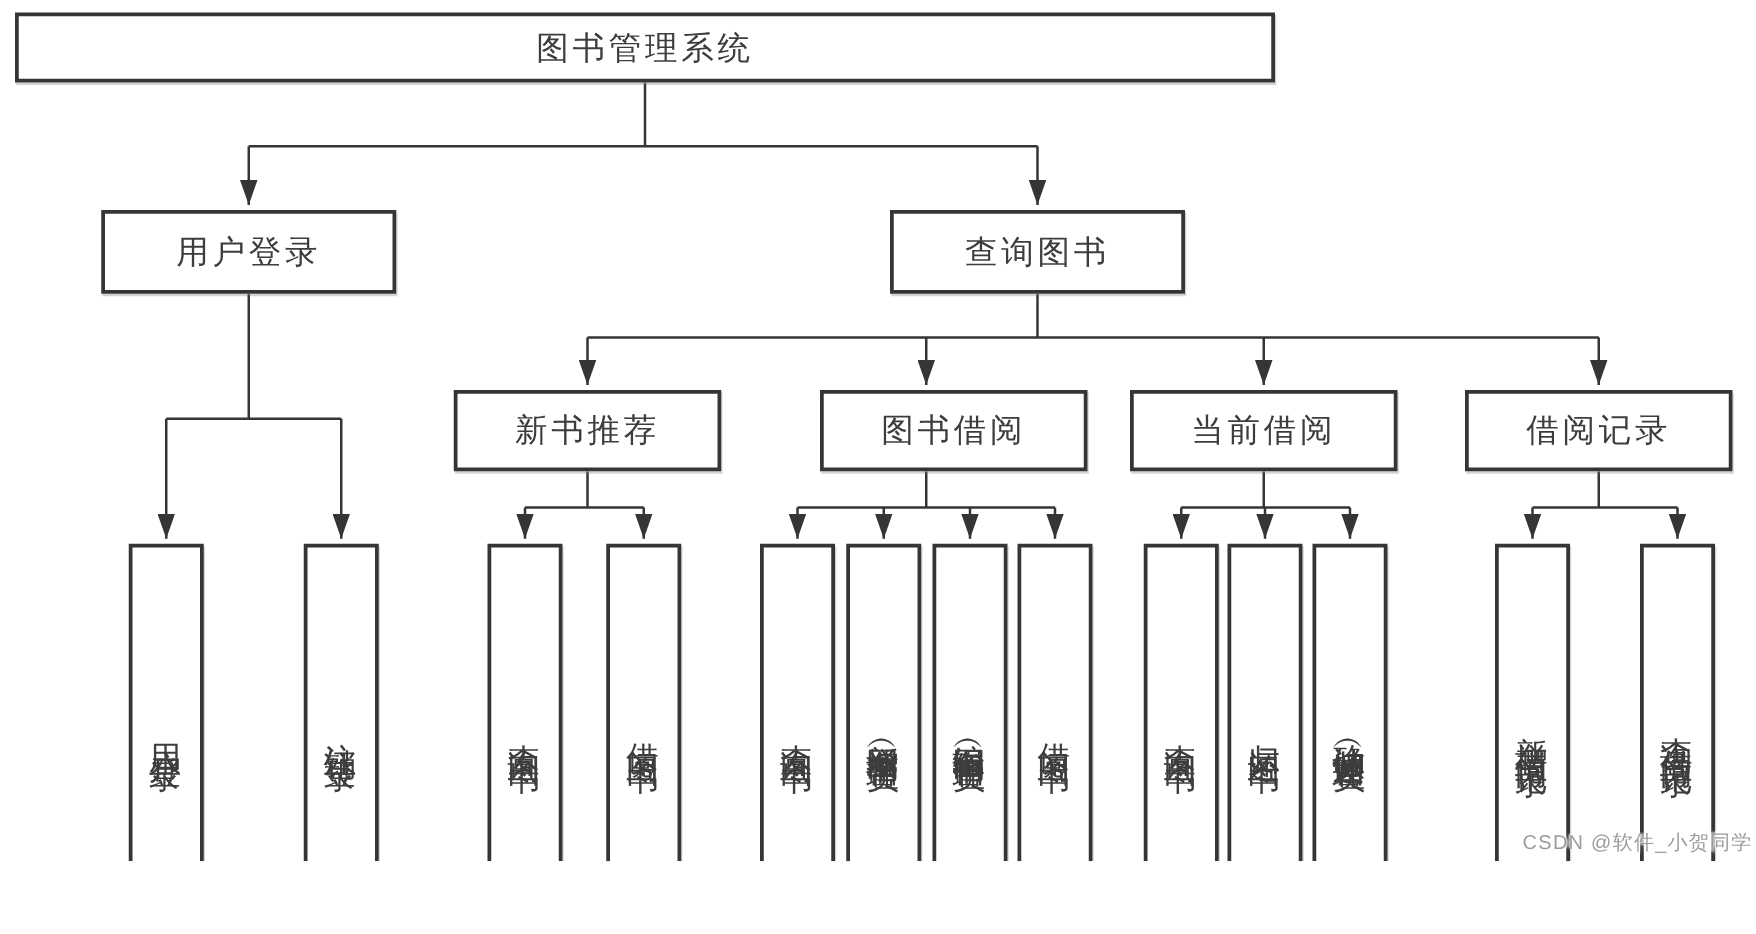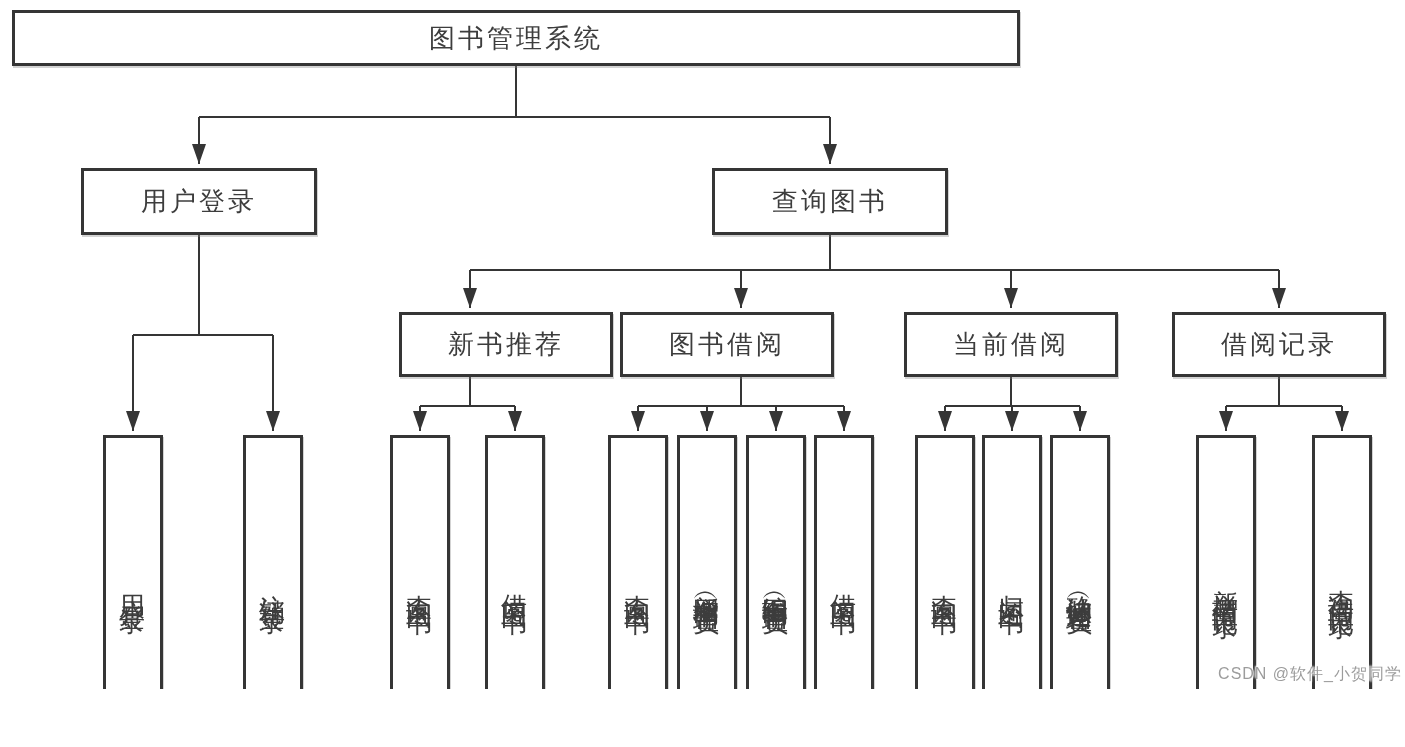--- a/index.html
+++ b/index.html
@@ -116,24 +116,24 @@
     <span class="h-label">图书管理系统</span>
   </div>
 
   <div class="box" style="left:81px; top:168px; width:236px; height:67px;">
     <span class="h-label">用户登录</span>
   </div>
   <div class="box" style="left:712px; top:168px; width:236px; height:67px;">
     <span class="h-label">查询图书</span>
   </div>
 
-  <div class="box" style="left:363px; top:312px; width:214px; height:65px;margin-left:36px;">
+  <div class="box" style="left:363px; top:312px; width:214px; height:65px;">
     <span class="h-label">新书推荐</span>
   </div>
-  <div class="box" style="left:620px; top:312px; width:214px; height:65px;">
+  <div class="box" style="left:656px; top:312px; width:214px; height:65px;">
     <span class="h-label">图书借阅</span>
   </div>
   <div class="box" style="left:904px; top:312px; width:214px; height:65px;">
     <span class="h-label">当前借阅</span>
   </div>
   <div class="box" style="left:1172px; top:312px; width:214px; height:65px;">
     <span class="h-label">借阅记录</span>
   </div>
 
   <div class="box" style="left:103px; top:435px; width:60px; height:298px;">

